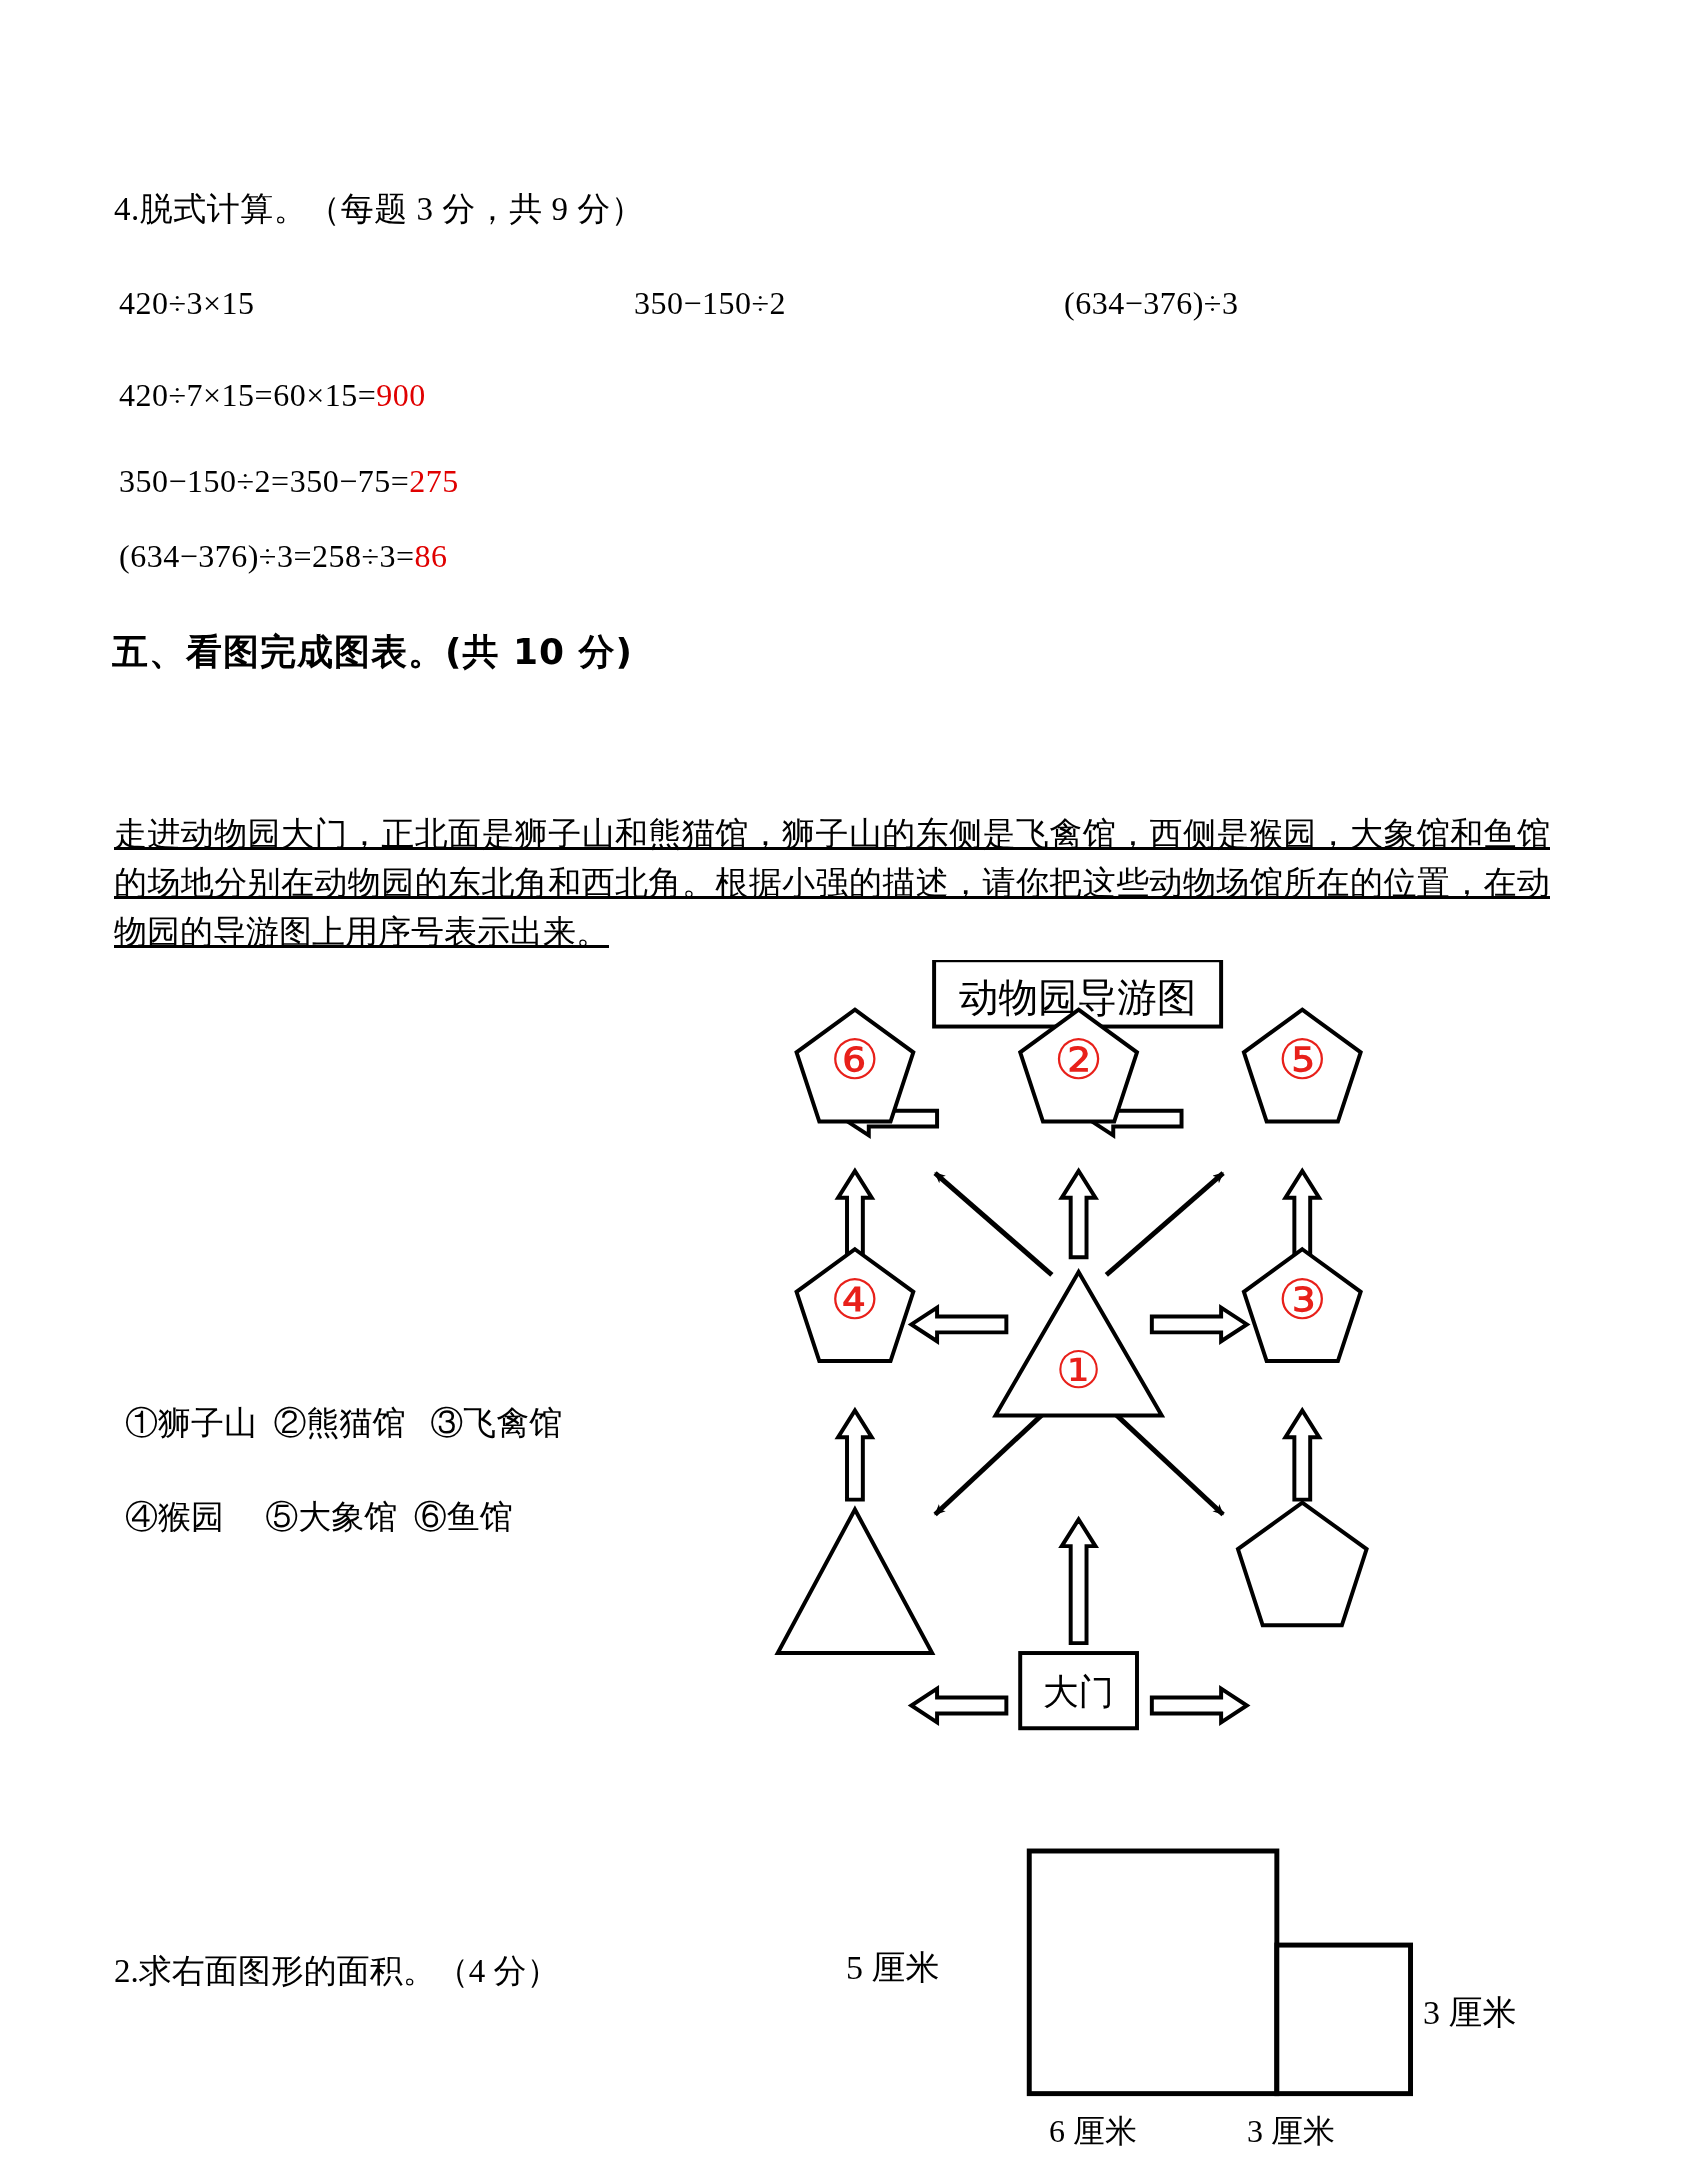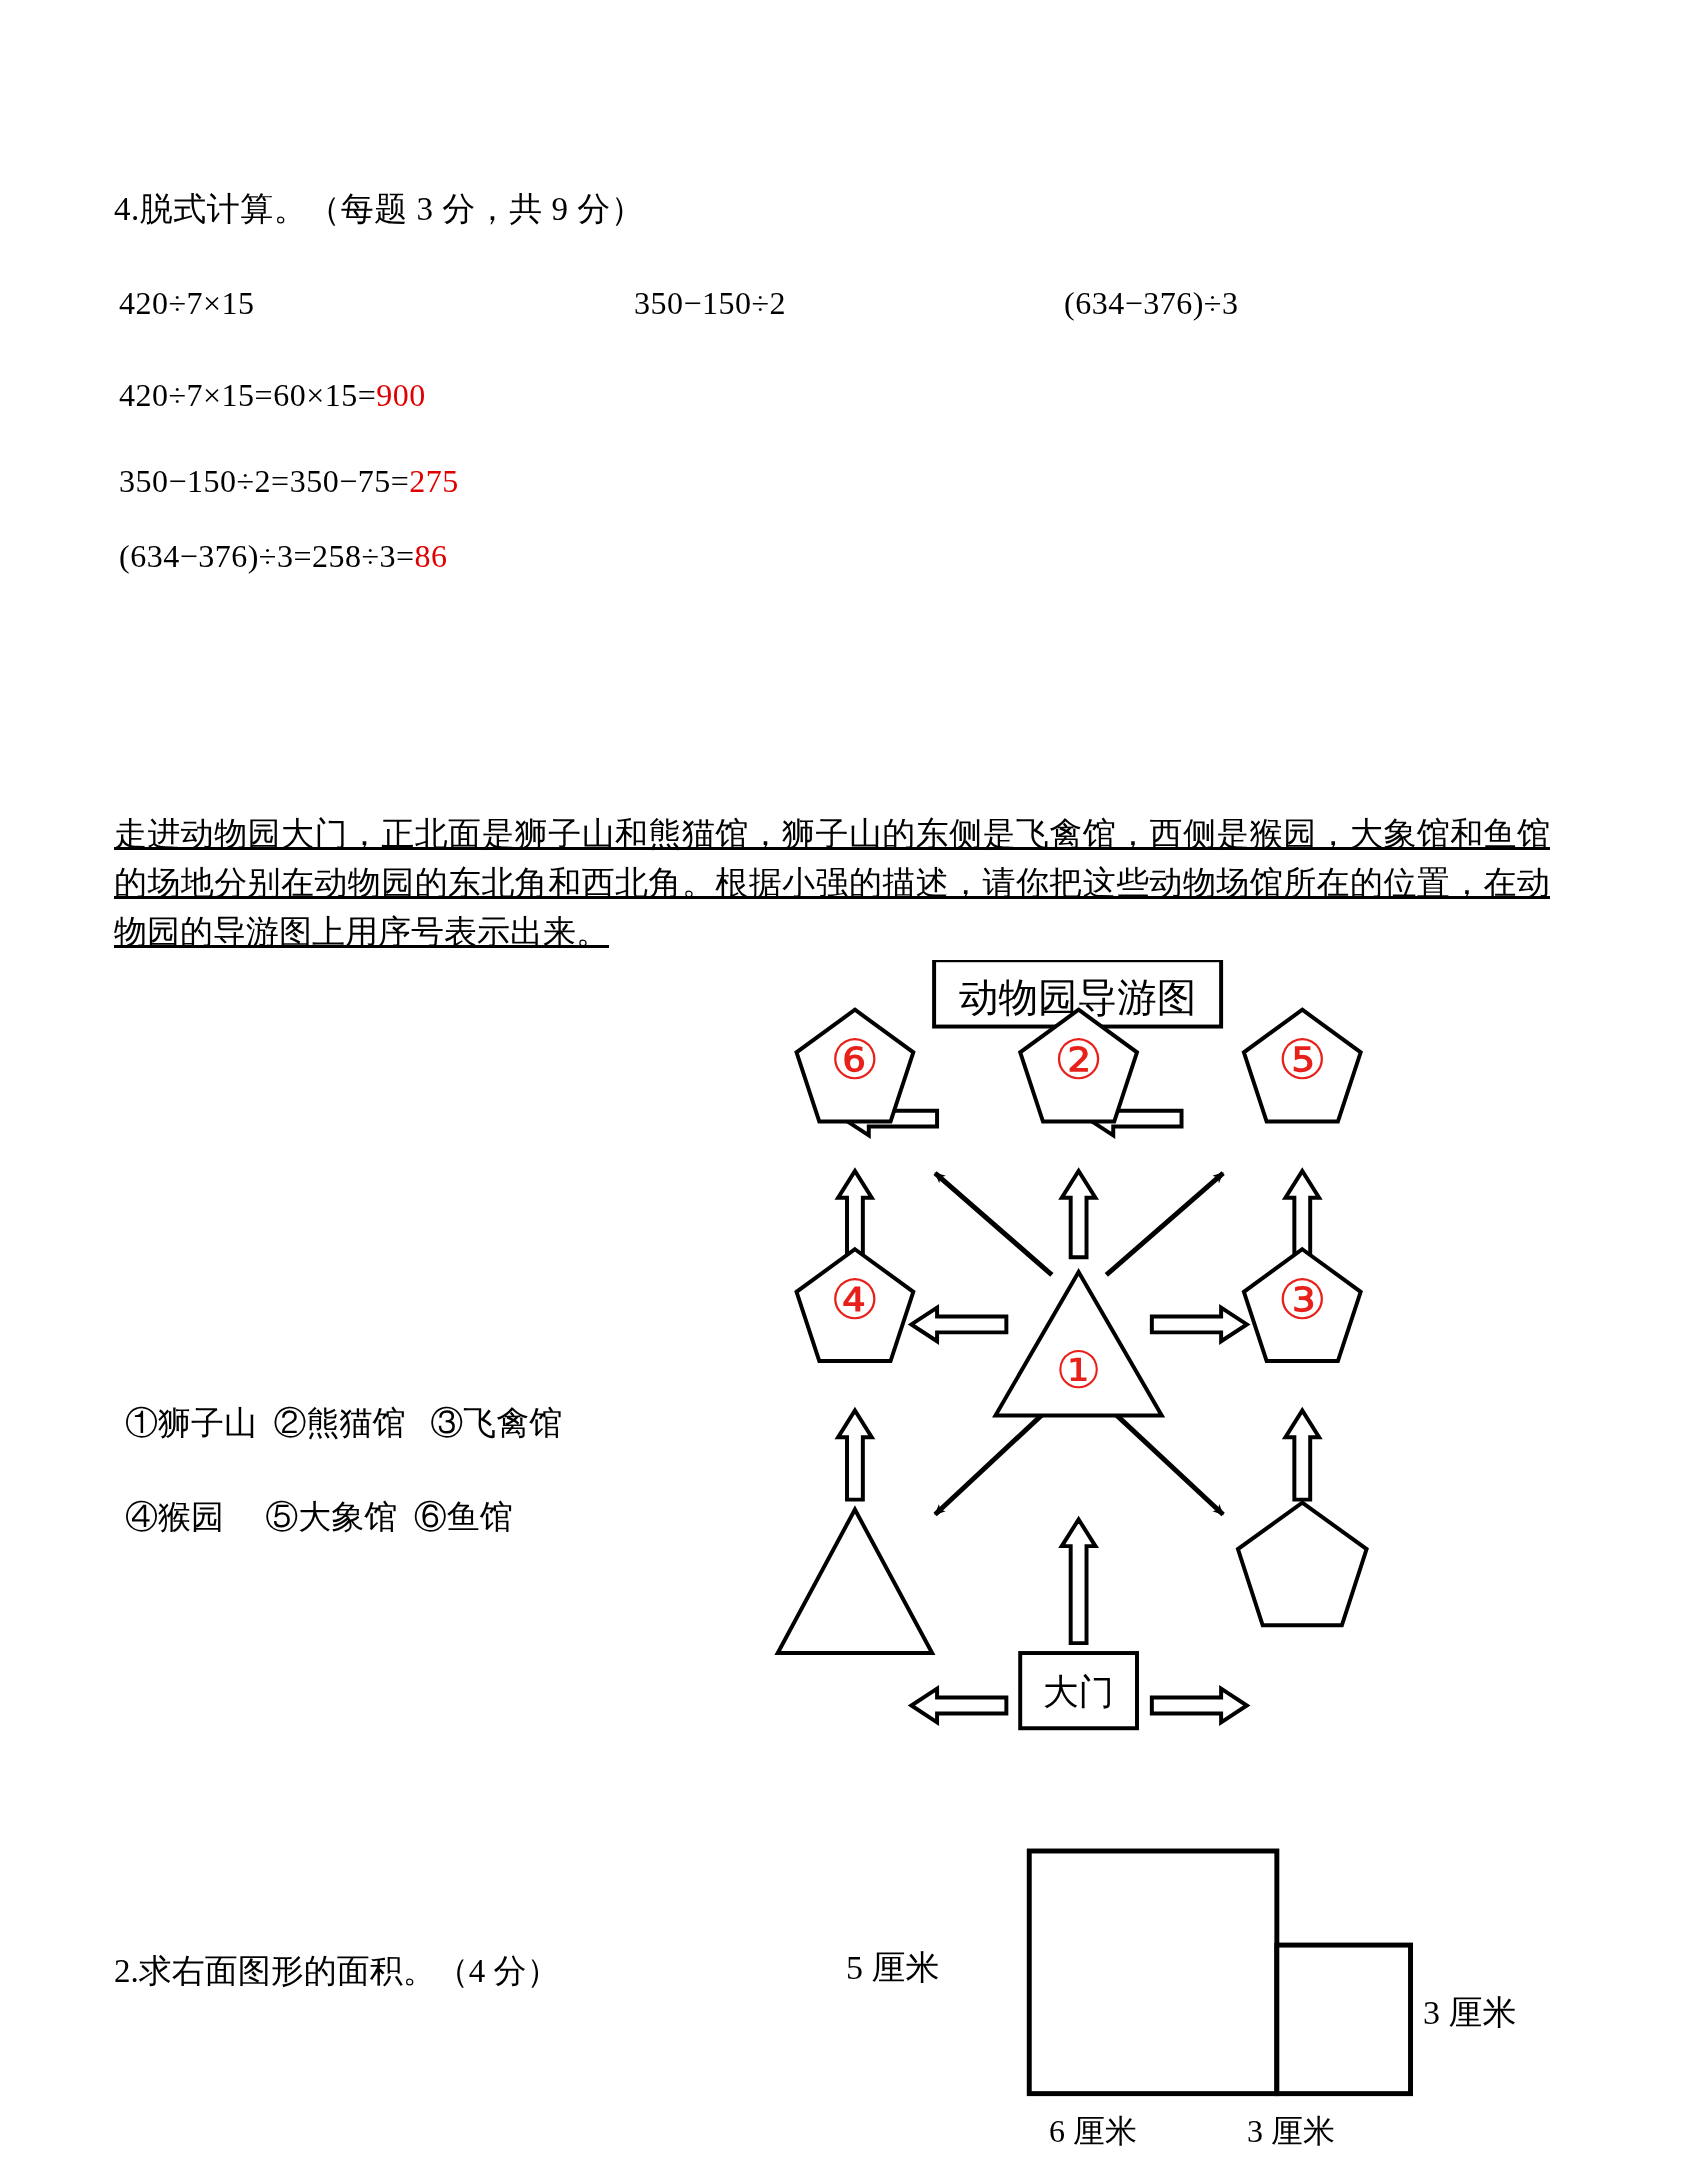--- a/index.html
+++ b/index.html
@@ -91,30 +91,31 @@
     font-size: 32px;
   }
 </style>
 </head>
 <body>
 
 <div class="page">
 
   <div class="txt q-head" style="left:114px; top:193px;">4.脱式计算。（每题 3 分，共 9 分）</div>
 
-  <div class="txt expr" style="left:119px; top:287px;">420÷7×15</div>
+  <div class="txt expr" style="left:119px; top:287px;">420÷3×15</div>
   <div class="txt expr" style="left:634px; top:287px;">350−150÷2</div>
   <div class="txt expr" style="left:1064px; top:287px;">(634−376)÷3</div>
 
   <div class="txt expr" style="left:119px; top:379px;"><span>420÷7×15=60×15=</span><span class="ans-red">900</span></div>
 
   <div class="txt expr" style="left:119px; top:465px;"><span>350−150÷2=350−75=</span><span class="ans-red">275</span></div>
 
   <div class="txt expr" style="left:119px; top:540px;"><span>(634−376)÷3=258÷3=</span><span class="ans-red">86</span></div>
 
+  <div class="txt sec-head" style="left:112px; top:634px;">五、看图完成图表。(共 10 分)</div>
 
 
   <div class="para" style="left:114px; top:810px;">走进动物园大门，正北面是狮子山和熊猫馆，狮子山的东侧是飞禽馆，西侧是猴园，大象馆和鱼馆的场地分别在动物园的东北角和西北角。根据小强的描述，请你把这些动物场馆所在的位置，在动物园的导游图上用序号表示出来。</div>
 
   <div class="legend-line" style="left:125px; top:1401px;">①狮子山  ②熊猫馆   ③飞禽馆</div>
   <div class="legend-line" style="left:125px; top:1495px;">④猴园     ⑤大象馆  ⑥鱼馆</div>
 
   <div id="diagram">
     <svg width="673" height="911" viewBox="0 0 680 920">
       <defs>

